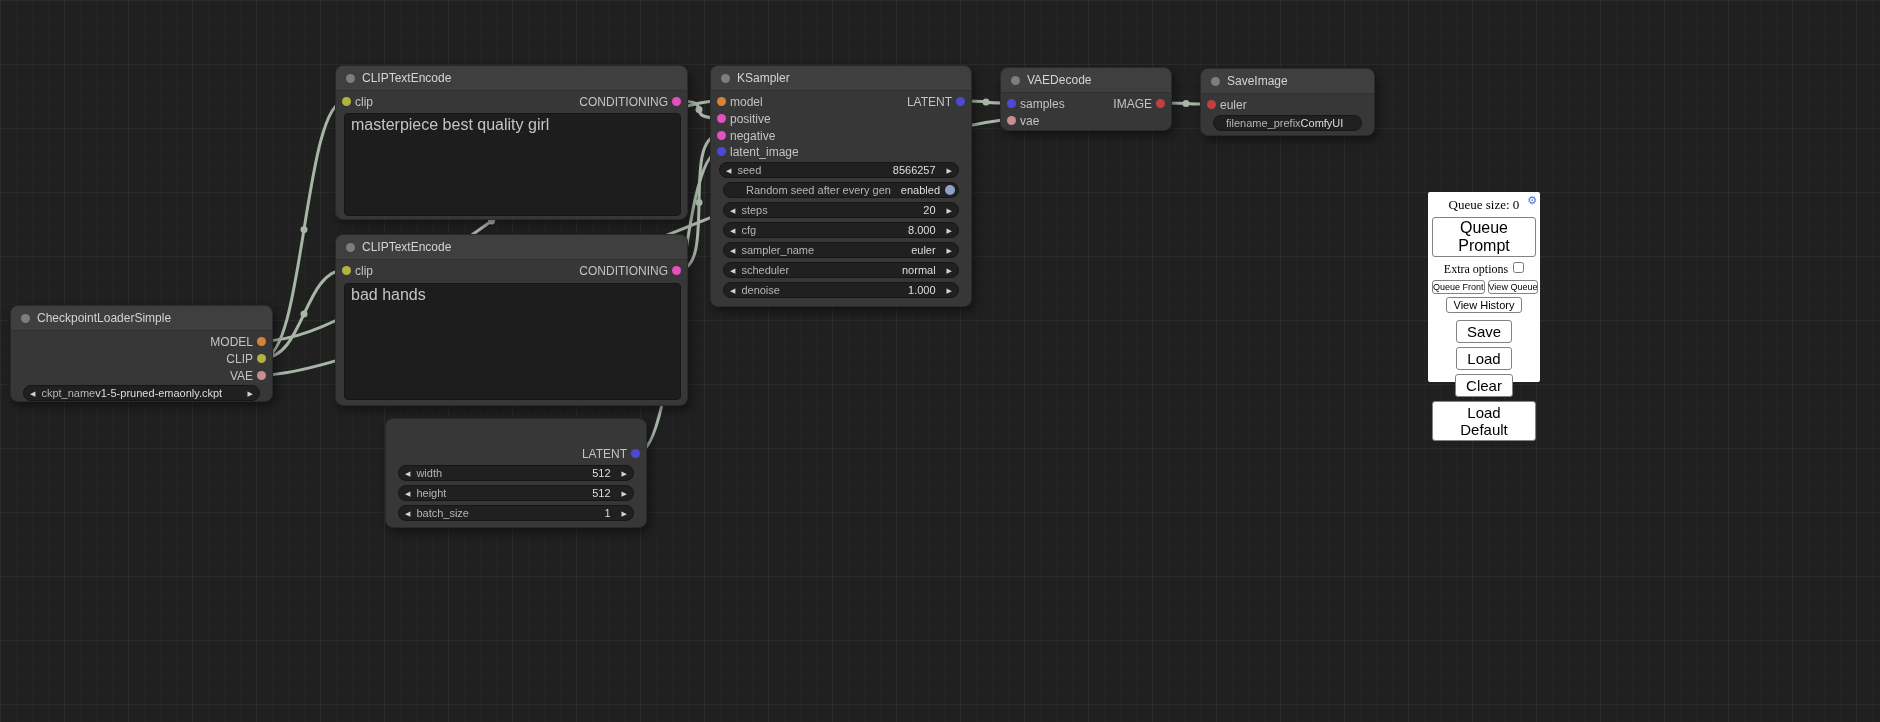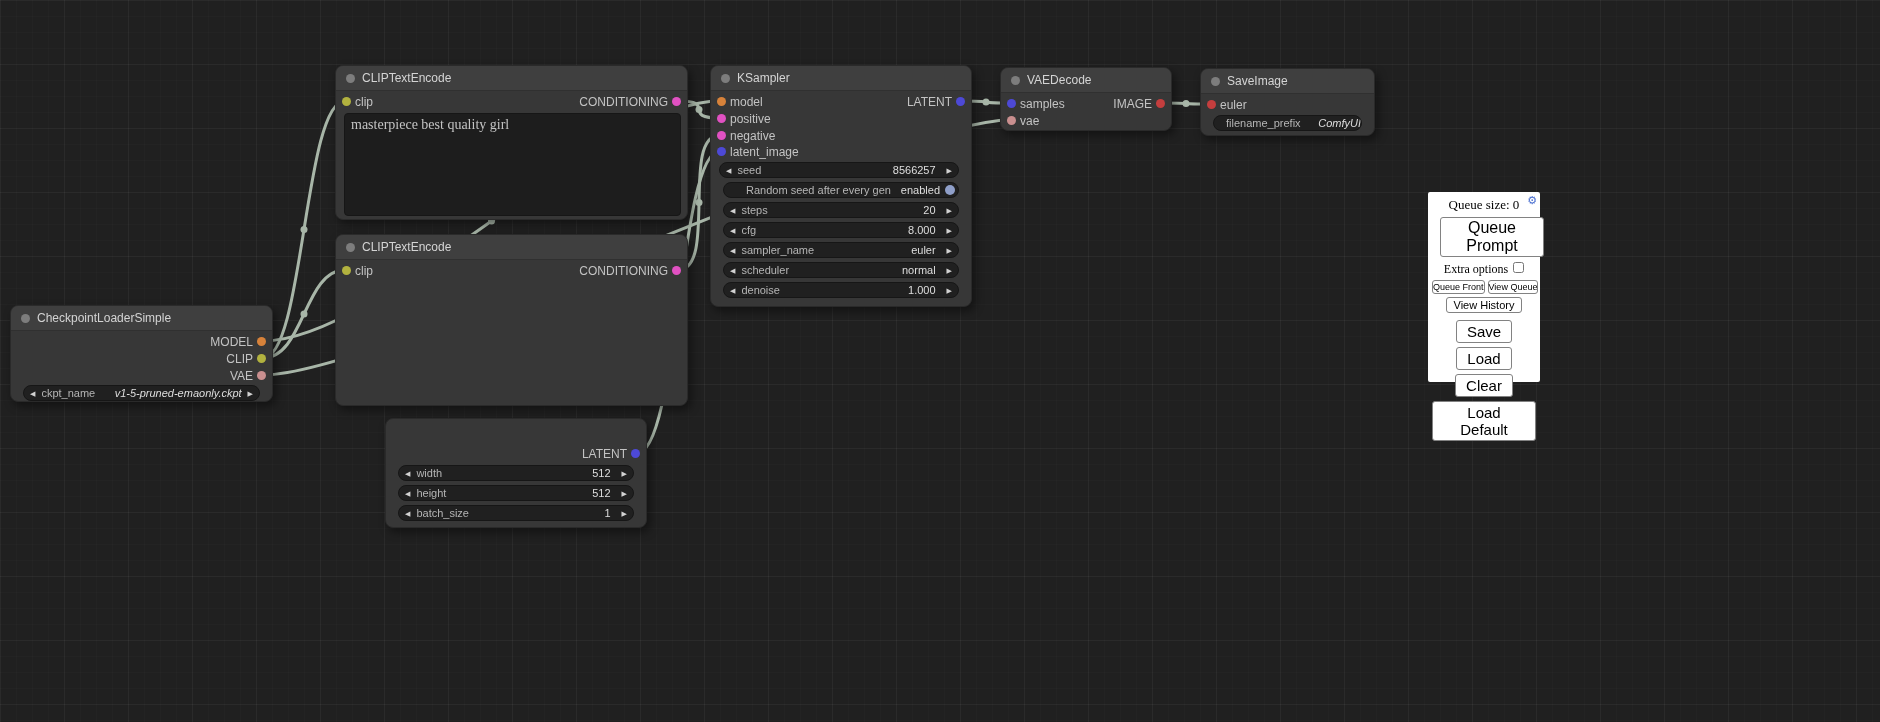--- a/index.html
+++ b/index.html
@@ -20,31 +20,31 @@
   .dot.in{left:6px}
   .dot.out{right:6px}
   .slot-label{position:absolute;font-size:12px;line-height:16px;color:#c3c3c3;white-space:nowrap;}
   .slot-label.in{left:19px}
   .slot-label.out{right:19px;}
   .widget{position:absolute;height:16px;background:#202020;border:1px solid #161616;border-radius:9px;
     display:flex;align-items:center;font-size:11px;color:#c6c6c6;overflow:hidden;box-sizing:border-box;}
   .arr{font-size:7px;color:#d2d2d2;padding:0 6px;line-height:15px;flex:none;}
   .wlabel{color:#b5b5b5;white-space:nowrap;}
   .wvalue{margin-left:auto;color:#dedede;padding-right:5px;white-space:nowrap;}
-  .wvalue.center{flex:1;text-align:right;margin-left:0;padding-right:0;font-style:italic;}
+  .wvalue.center{flex:1;text-align:left;margin-left:0;padding-right:0;}
   .prompt{position:absolute;background:#1d1d1d;border:1px solid #161616;border-radius:4px;color:#c4c4c4;
-    font-family:Liberation Serif, serif;font-size:14px;line-height:14px;padding:4px 6px;resize:none;outline:none;box-sizing:border-box;overflow:hidden;}
+    font-family:Liberation Sans, sans-serif;font-size:16px;line-height:14px;padding:4px 6px;resize:none;outline:none;box-sizing:border-box;overflow:hidden;}
   .toggle-dot{width:10px;height:10px;border-radius:50%;margin-right:3px;flex:none;background:#8f9fc9;}
   
   .menu{position:absolute;background:#ffffff;z-index:4;padding:3px 4px;box-sizing:border-box;text-align:center;
     font-family:"Liberation Serif",serif;border-radius:2px;}
   .menu-head{position:relative;font-size:13px;color:#000;margin:2px 0 3px;}
   .gear{position:absolute;right:-1px;top:-2px;font-size:11px;color:#4a6fd0;cursor:pointer;line-height:11px;}
   .menu button{font-family:"Liberation Sans",sans-serif;background:#ffffff;border:1px solid #828282;border-radius:3px;color:#000;cursor:pointer;}
-  .qp{width:100%;font-size:16px;padding:1px 0;margin:1px 8px 3px;}
+  .qp{width:100%;font-size:16px;padding:1px 0;margin:1px 0 3px;}
   .extra{font-size:12px;margin:2px 0 3px;display:flex;justify-content:center;gap:5px;color:#000;}
   .extra input{width:11px;height:11px;margin:0;}
   .row2{display:flex;gap:3px;margin:0 0 3px;}
   .small{font-size:9px;padding:1px 0;flex:1;white-space:nowrap;}
   .vh{display:block;margin:0 auto 7px;width:76px;flex:none;font-size:11px;padding:1px 2px;}
   .big{display:block;margin:0 auto 4px;font-size:15px;padding:2px 10px;}
 </style>
 </head>
 <body>
 
@@ -103,20 +103,21 @@
 
   <div class="node" style="left:335px;top:234px;width:353px;height:172px">
     <div class="ntitle">
       <span class="ndot"></span>
       <span class="ntext">CLIPTextEncode</span>
     </div>
     <span class="dot in" style="top: 31px; background: rgb(178, 178, 63);"></span>
     <span class="slot-label in" style="top:28px">clip</span>
     <span class="dot out" style="top: 31px; background: rgb(225, 81, 194);"></span>
     <span class="slot-label out" style="top:28px">CONDITIONING</span>
+    <textarea class="prompt" style="left: 8px; right: 8px; top: 48px; width: 337px; height: 117px;" spellcheck="false">bad hands</textarea>
   </div>
 
   <div class="node" style="left:385px;top:418px;width:262px;height:110px">
     <span class="dot out" style="top: 30px; background: rgb(77, 73, 214);"></span>
     <span class="slot-label out" style="top:27px">LATENT</span>
     <div class="widget" style="left:12px;right:12px;top:46px">
       <span class="arr">◀</span>
       <span class="wlabel">width</span>
       <span class="wvalue">512</span>
       <span class="arr">▶</span>

